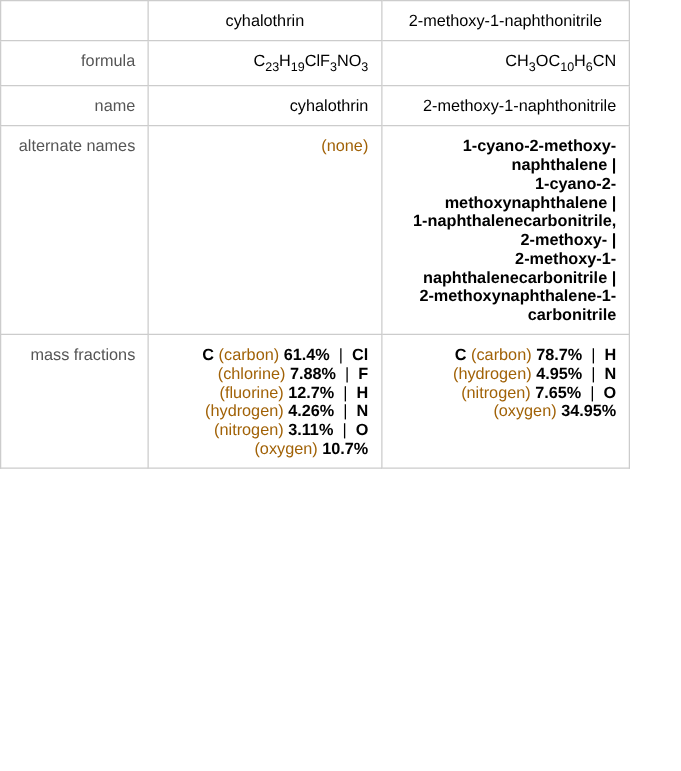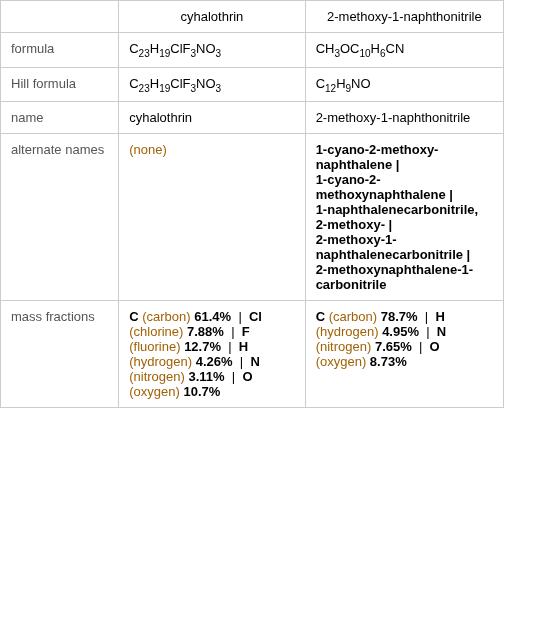--- a/index.html
+++ b/index.html
@@ -11,20 +11,21 @@
       min-height: 617px;
     }
     table {
       width: 504px;
       border-collapse: collapse;
     }
     th, td {
       border: 1px solid #ccc;
       padding: 8px 10px;
       vertical-align: top;
+      text-align: right;
     }
     th {
       text-align: center;
       font-weight: normal;
       background: #fff;
       font-size: 13px;
     }
     td.row-label {
       width: 130px;
       color: #555;
@@ -54,25 +55,20 @@
     </tr>
   </thead>
   <tbody>
 
     <tr>
       <td class="row-label">formula</td>
       <td class="cell-content">C<sub>23</sub>H<sub>19</sub>ClF<sub>3</sub>NO<sub>3</sub></td>
       <td class="cell-content">CH<sub>3</sub>OC<sub>10</sub>H<sub>6</sub>CN</td>
     </tr>
 
-    <tr>
-      <td class="row-label">Hill formula</td>
-      <td class="cell-content">C<sub>23</sub>H<sub>19</sub>ClF<sub>3</sub>NO<sub>3</sub></td>
-      <td class="cell-content">C<sub>12</sub>H<sub>9</sub>NO</td>
-    </tr>
 
     <tr>
       <td class="row-label">name</td>
       <td class="cell-content">cyhalothrin</td>
       <td class="cell-content">2-methoxy-1-naphthonitrile</td>
     </tr>
 
 
     <tr>
       <td class="row-label">alternate names</td>
@@ -87,17 +83,17 @@
         <span><b>Cl</b> <span class="gray-text">(chlorine)</span> <b>7.88%</b></span> &nbsp;|&nbsp;
         <span><b>F</b> <span class="gray-text">(fluorine)</span> <b>12.7%</b></span> &nbsp;|&nbsp;
         <span><b>H</b> <span class="gray-text">(hydrogen)</span> <b>4.26%</b></span> &nbsp;|&nbsp;
         <span><b>N</b> <span class="gray-text">(nitrogen)</span> <b>3.11%</b></span> &nbsp;|&nbsp;
         <span><b>O</b> <span class="gray-text">(oxygen)</span> <b>10.7%</b></span>
       </td>
       <td class="cell-content">
         <span><b>C</b> <span class="gray-text">(carbon)</span> <b>78.7%</b></span> &nbsp;|&nbsp;
         <span><b>H</b> <span class="gray-text">(hydrogen)</span> <b>4.95%</b></span> &nbsp;|&nbsp;
         <span><b>N</b> <span class="gray-text">(nitrogen)</span> <b>7.65%</b></span> &nbsp;|&nbsp;
-        <span><b>O</b> <span class="gray-text">(oxygen)</span> <b>8.73%</b></span>
+        <span><b>O</b> <span class="gray-text">(oxygen)</span> <b>34.95%</b></span>
       </td>
     </tr>
   </tbody>
 </table>
 
 </body></html>

